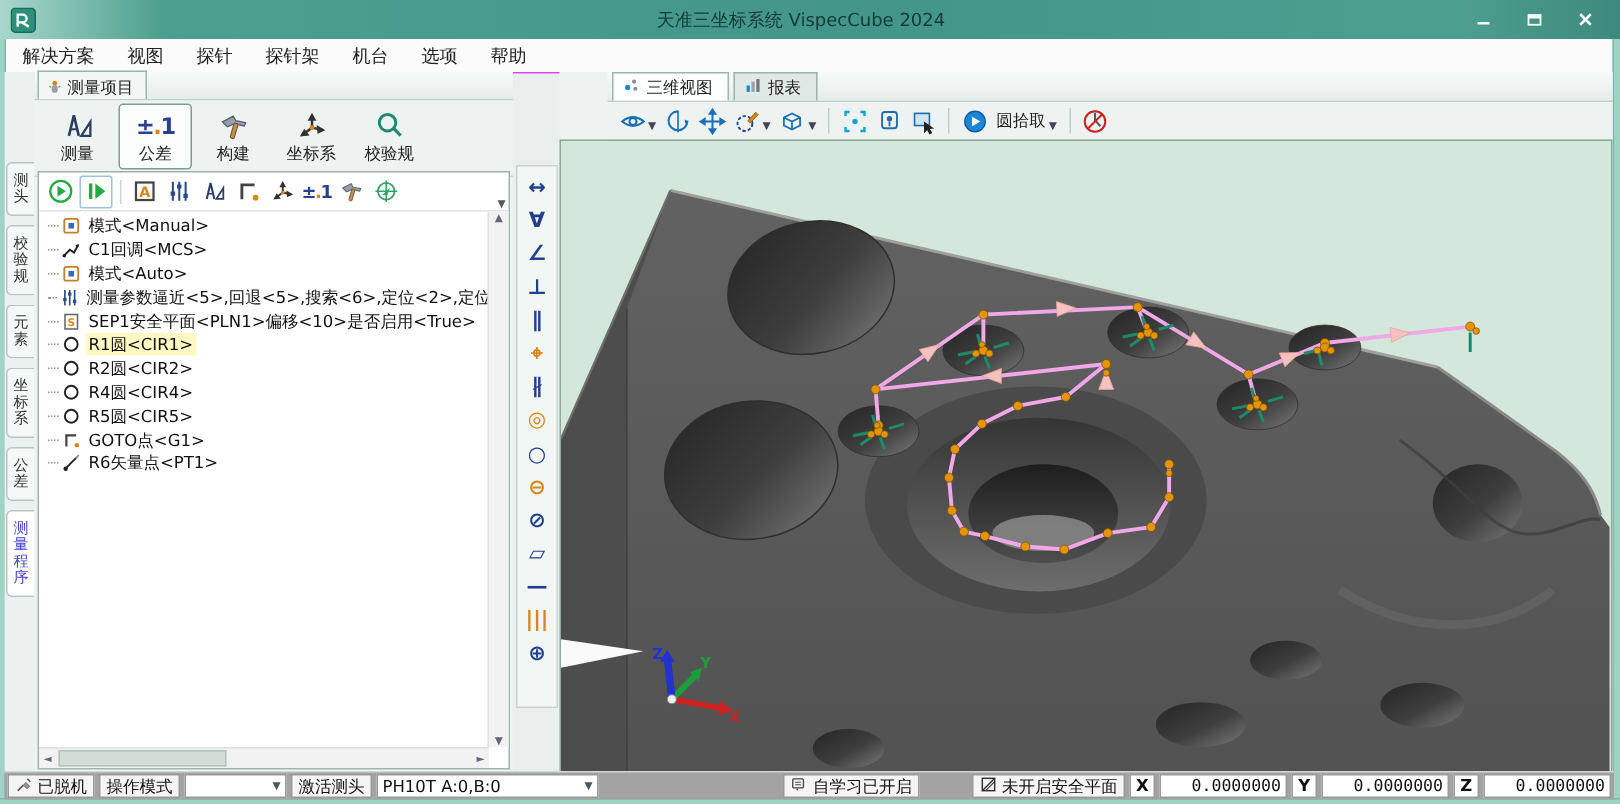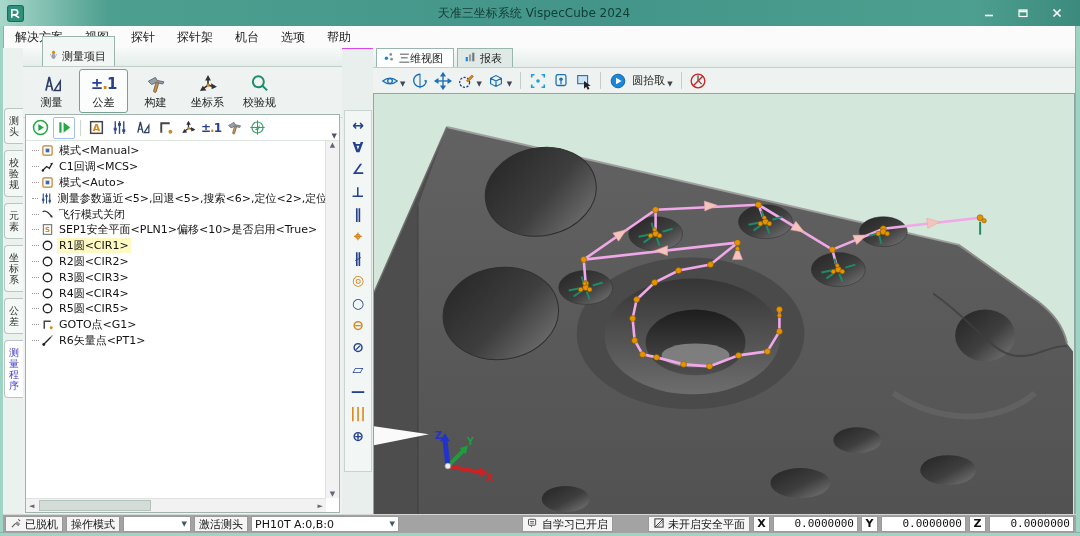--- a/index.html
+++ b/index.html
@@ -24,21 +24,21 @@
   .mi{padding:2px 11px;cursor:default;}
   
   .sidetabs{position:absolute;left:3px;top:48px;bottom:21px;width:20px;background:#eaf1ee;padding-top:60px;box-sizing:border-box;}
   .vtab{width:18px;margin:0 0 6px 1px;background:#f4f8f6;border:1px solid #b9c6c1;border-right:none;
     border-radius:4px 0 0 4px;font-size:10px;line-height:11px;color:#333;text-align:center;
     padding:6px 0;white-space:pre-line;}
   .vtab.active{color:#4343d0;background:#fff;}
   
   .panel{position:absolute;left:23px;top:48px;bottom:21px;width:319px;background:#eef3f1;}
   .ptabbar{height:18px;background:linear-gradient(#f7faf9,#e5edea);border-bottom:1px solid #c2cfc9;display:flex;align-items:flex-end;}
-  .ptab{display:flex;align-items:flex-start;gap:3px;height:17px;padding:12px 8px 0 5px;margin-left:19px;
+  .ptab{display:flex;align-items:flex-end;gap:3px;height:17px;padding:1px 8px 0 5px;margin-left:2px;
     background:#f2f6f4;border:1px solid #9ab5ad;border-bottom:none;font-size:11px;color:#222;}
   .ptab svg{width:11px;height:11px;}
   .ribbon{height:46px;display:flex;gap:3px;padding:2px 4px;background:#eef3f1;border-bottom:1px solid #ccd8d3;}
   .rbtn{width:47px;height:42px;display:flex;flex-direction:column;align-items:center;justify-content:center;
     font-size:11px;color:#222;border:1px solid transparent;border-radius:3px;background:transparent;}
   .rbtn .ric{height:22px;display:flex;align-items:center;}
   .rbtn .ric svg{width:22px;height:22px;}
   .rbtn.sel{border:1px solid #7aa094;background:#fbfdfc;}
   .tolico{font-size:15px;font-weight:bold;letter-spacing:-1px;}
   .tolico b{color:#2b3f8f;} .tolico i{color:#d8861a;font-style:normal;} .tolico u{color:#2b3f8f;text-decoration:none;}
@@ -62,21 +62,21 @@
     display:flex;flex-direction:column;justify-content:space-between;align-items:center;font-size:7px;color:#667;}
   .hscroll{position:absolute;left:0;right:13px;bottom:0;height:13px;background:#f2f2f2;border-top:1px solid #e0e0e0;
     display:flex;align-items:center;font-size:7px;color:#667;}
   .hthumb{height:9px;background:#d4dcd8;border:1px solid #b5c2bc;flex:0 0 110px;margin-left:2px;}
   .sarrow{padding:0 3px;}
   
   .gdt{position:absolute;left:344px;top:110px;bottom:64px;width:28px;background:#f2f6f4;border:1px solid #c9d4cf;
     display:flex;flex-direction:column;align-items:center;padding-top:5px;gap:3.2px;box-sizing:border-box;}
   .gico{font-size:14px;line-height:19px;color:#23408e;font-weight:bold;width:22px;text-align:center;}
   
-  .rpanel{position:absolute;left:373px;right:5px;top:48px;bottom:21px;background:#eef3f1;}
+  .rpanel{position:absolute;left:373px;right:5px;top:48px;bottom:21px;background:#eef3f1;padding-left:32px;}
   .rtabbar{height:19px;background:linear-gradient(#f7faf9,#e5edea);border-bottom:1px solid #c2cfc9;display:flex;align-items:flex-end;}
   .rtab{display:flex;align-items:center;gap:4px;height:18px;padding:0 10px 0 6px;margin-left:3px;
     border:1px solid #9ab5ad;border-bottom:none;font-size:11px;color:#222;background:#dfe9e5;}
   .rtab.active{background:#fdfefe;}
   .rtab svg{width:12px;height:12px;}
   .vtb{height:25px;background:#eef3f1;border-bottom:1px solid #ccd8d3;display:flex;align-items:center;padding-left:6px;gap:2px;font-size:11px;}
   .vico{width:21px;height:21px;display:flex;align-items:center;justify-content:center;}
   .vico svg{width:18px;height:18px;}
   .vcaret{font-size:7px;color:#445;margin:6px 2px 0 -2px;}
   .vsep{width:1px;height:17px;background:#c2cec9;margin:0 4px;}
@@ -340,53 +340,38 @@
                   <rect x="2.3" y="7.2" width="2.4" height="2.3"></rect>
                   <rect x="5.8" y="3.2" width="2.4" height="2.3"></rect>
                   <rect x="9.3" y="8.4" width="2.4" height="2.3"></rect>
                 </g>
               </svg></span>
             <span class="tlabel">测量参数逼近&lt;5&gt;,回退&lt;5&gt;,搜索&lt;6&gt;,定位&lt;2&gt;,定位加&lt;2&gt;,测量</span>
           </div>
           <div class="trow">
             <span class="stub"></span>
             <span class="ticon"><svg viewBox="0 0 14 14">
-                <path d="M1.8 4 C5.5 1.8 8.5 5 11.8 9.8" fill="none" stroke="#333" stroke-width="1.4"></path>
-                <path d="M12.4 10.6 l-0.5-3.1 -2.1 1.7 z" fill="#333"></path>
-              </svg></span>
-            <span class="tlabel">飞行模式关闭</span>
-          </div>
-          <div class="trow">
-            <span class="stub"></span>
-            <span class="ticon"><svg viewBox="0 0 14 14">
                 <rect x="2.5" y="1.8" width="9" height="10.4" fill="#fff" stroke="#666" stroke-width="1.1"></rect>
                 <text x="7" y="10" font-size="7.5" text-anchor="middle" fill="#d8861a" font-weight="bold" font-family="DejaVu Sans">S</text>
               </svg></span>
             <span class="tlabel">SEP1安全平面&lt;PLN1&gt;偏移&lt;10&gt;是否启用&lt;True&gt;</span>
           </div>
           <div class="trow">
             <span class="stub"></span>
             <span class="ticon"><svg viewBox="0 0 14 14">
                 <circle cx="7" cy="7" r="4.6" fill="none" stroke="#222" stroke-width="1.4"></circle>
               </svg></span>
             <span class="tlabel sel">R1圆&lt;CIR1&gt;</span>
           </div>
           <div class="trow">
             <span class="stub"></span>
             <span class="ticon"><svg viewBox="0 0 14 14">
                 <circle cx="7" cy="7" r="4.6" fill="none" stroke="#222" stroke-width="1.4"></circle>
               </svg></span>
             <span class="tlabel">R2圆&lt;CIR2&gt;</span>
-          </div>
-          <div class="trow">
-            <span class="stub"></span>
-            <span class="ticon"><svg viewBox="0 0 14 14">
-                <circle cx="7" cy="7" r="4.6" fill="none" stroke="#222" stroke-width="1.4"></circle>
-              </svg></span>
-            <span class="tlabel">R3圆&lt;CIR3&gt;</span>
           </div>
           <div class="trow">
             <span class="stub"></span>
             <span class="ticon"><svg viewBox="0 0 14 14">
                 <circle cx="7" cy="7" r="4.6" fill="none" stroke="#222" stroke-width="1.4"></circle>
               </svg></span>
             <span class="tlabel">R4圆&lt;CIR4&gt;</span>
           </div>
           <div class="trow">
             <span class="stub"></span>

